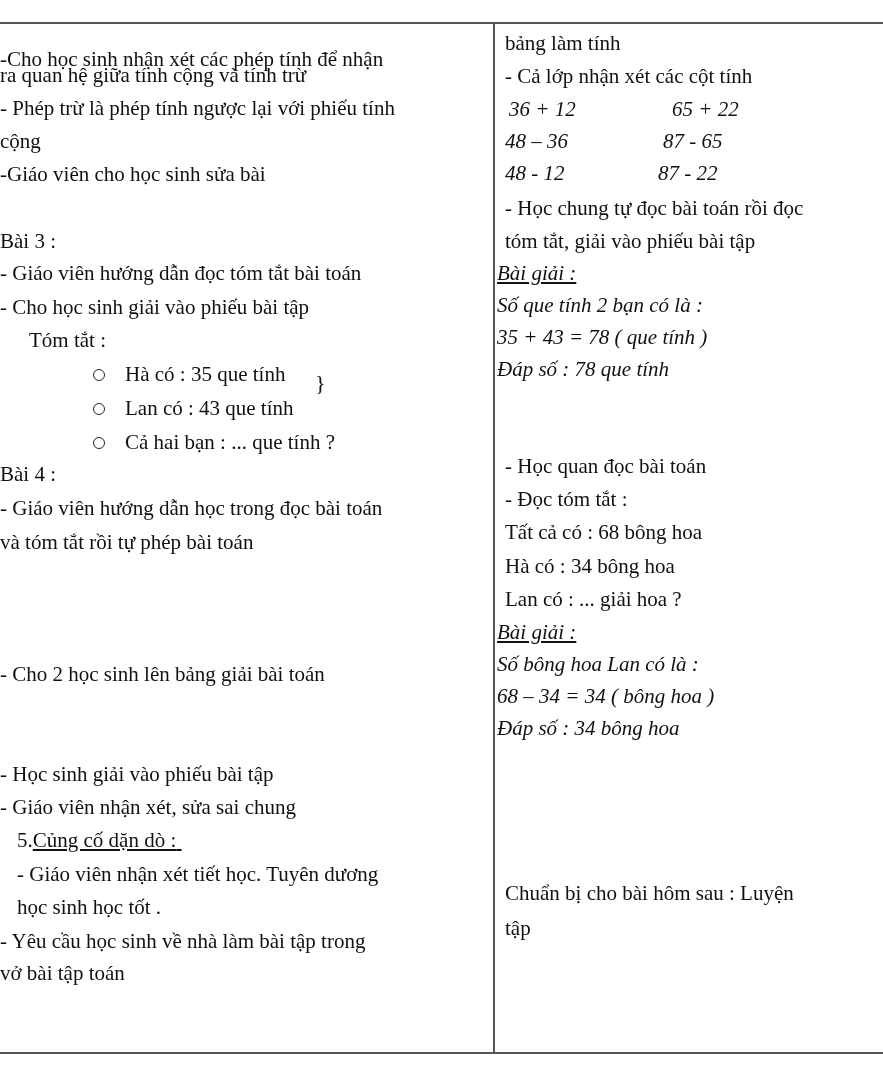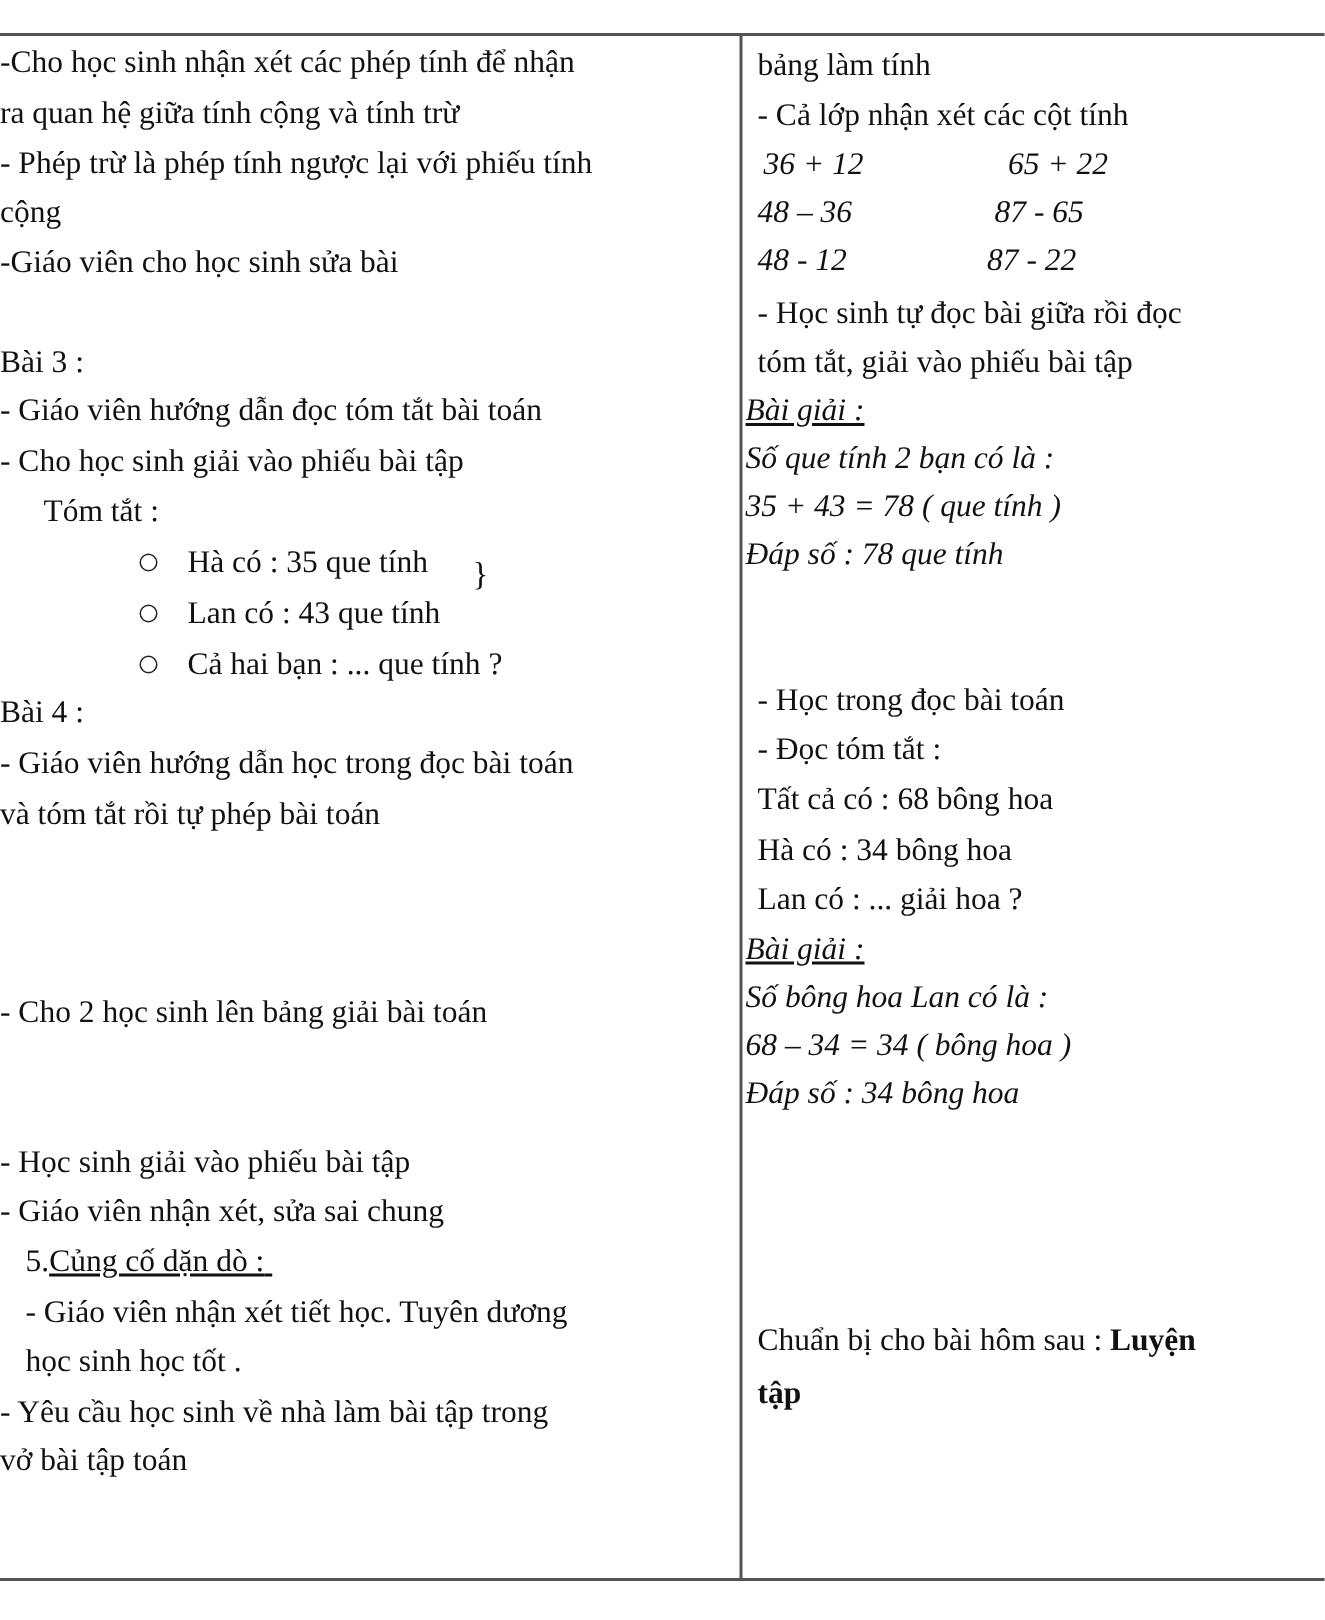--- a/index.html
+++ b/index.html
@@ -11,36 +11,36 @@
   .table {
     position: absolute; left: -2px; top: 22px; width: 890px; height: 1028px;
     border-top: 2px solid #555; border-bottom: 2px solid #555;
   }
   .divider {
     position: absolute; left: 493px; top: 22px; width: 2px; height: 1030px; background: #555;
   }
   .line { position: absolute; white-space: nowrap; line-height: 26px; }
   .it { font-style: italic; }
   .u { text-decoration: underline; }
-  .b { font-weight: bold; }
+  .b { font-weight: normal; }
   .center { width: 380px; left: 497px; }
   .bullet {
     position: absolute; width: 10px; height: 10px; border: 1.5px solid #222; border-radius: 50%;
   }
   .brace { position: absolute; left: 315px; top: 372px; font-size: 22px; line-height: 22px; }
   .justify { display: flex; justify-content: space-between; }
 </style>
 </head>
 <body>
 
 <div class="table"></div>
 <div class="divider"></div>
 
 <div>
-  <div class="line justify" style="left:0;top:28px;width:484px">
+  <div class="line justify" style="left:0;top:46px;width:484px">
       <span>-Cho học sinh nhận xét các phép tính để nhận</span>
     </div>
   <div class="line" style="left:0;top:62px">ra quan hệ giữa tính cộng và tính trừ</div>
   <div class="line" style="left:0;top:95px">- Phép trừ là phép tính ngược lại với phiếu tính</div>
   <div class="line" style="left:0;top:128px">cộng</div>
   <div class="line" style="left:0;top:161px">-Giáo viên cho học sinh sửa bài</div>
 
   <div class="line" style="left:0;top:228px">Bài 3 :</div>
   <div class="line" style="left:0;top:260px">- Giáo viên hướng dẫn đọc tóm tắt bài toán</div>
   <div class="line" style="left:0;top:294px">- Cho học sinh giải vào phiếu bài tập</div>
@@ -75,30 +75,30 @@
   <div class="line" style="left:505px;top:63px">- Cả lớp nhận xét các cột tính</div>
 
   <div class="line it" style="left:509px;top:96px">36 + 12</div>
   <div class="line it" style="left:672px;top:96px">65 + 22</div>
   <div class="line it" style="left:505px;top:128px">48 – 36</div>
   <div class="line it" style="left:663px;top:128px">87  - 65</div>
   <div class="line it" style="left:505px;top:160px">48  - 12</div>
   <div class="line it" style="left:658px;top:160px">87  -  22</div>
 
   <div class="line justify" style="left:505px;top:195px;width:373px">
-      <span>- Học sinh tự đọc bài giữa rồi đọc</span>
+      <span>- Học chung tự đọc bài toán rồi đọc</span>
     </div>
   <div class="line" style="left:505px;top:228px">tóm tắt, giải vào phiếu bài tập</div>
 
   <div class="line center it u" style="top:260px">Bài giải :</div>
   <div class="line center it" style="top:292px">Số que tính 2 bạn có là :</div>
   <div class="line center it" style="top:324px">35 + 43 = 78 ( que tính )</div>
   <div class="line center it" style="top:356px">Đáp số : 78 que tính</div>
 
-  <div class="line" style="left:505px;top:453px">- Học trong đọc bài toán</div>
+  <div class="line" style="left:505px;top:453px">- Học quan đọc bài toán</div>
   <div class="line" style="left:505px;top:486px">- Đọc tóm tắt :</div>
   <div class="line" style="left:505px;top:519px">Tất cả có : 68 bông hoa</div>
   <div class="line" style="left:505px;top:553px">Hà có : 34 bông hoa</div>
   <div class="line" style="left:505px;top:586px">Lan có : ... giải hoa ?</div>
 
   <div class="line center it u" style="top:619px">Bài giải :</div>
   <div class="line center it" style="top:651px">Số bông hoa Lan có là :</div>
   <div class="line center it" style="top:683px">68 – 34 =  34 ( bông hoa )</div>
   <div class="line center it" style="top:715px">Đáp số : 34 bông hoa</div>
 

